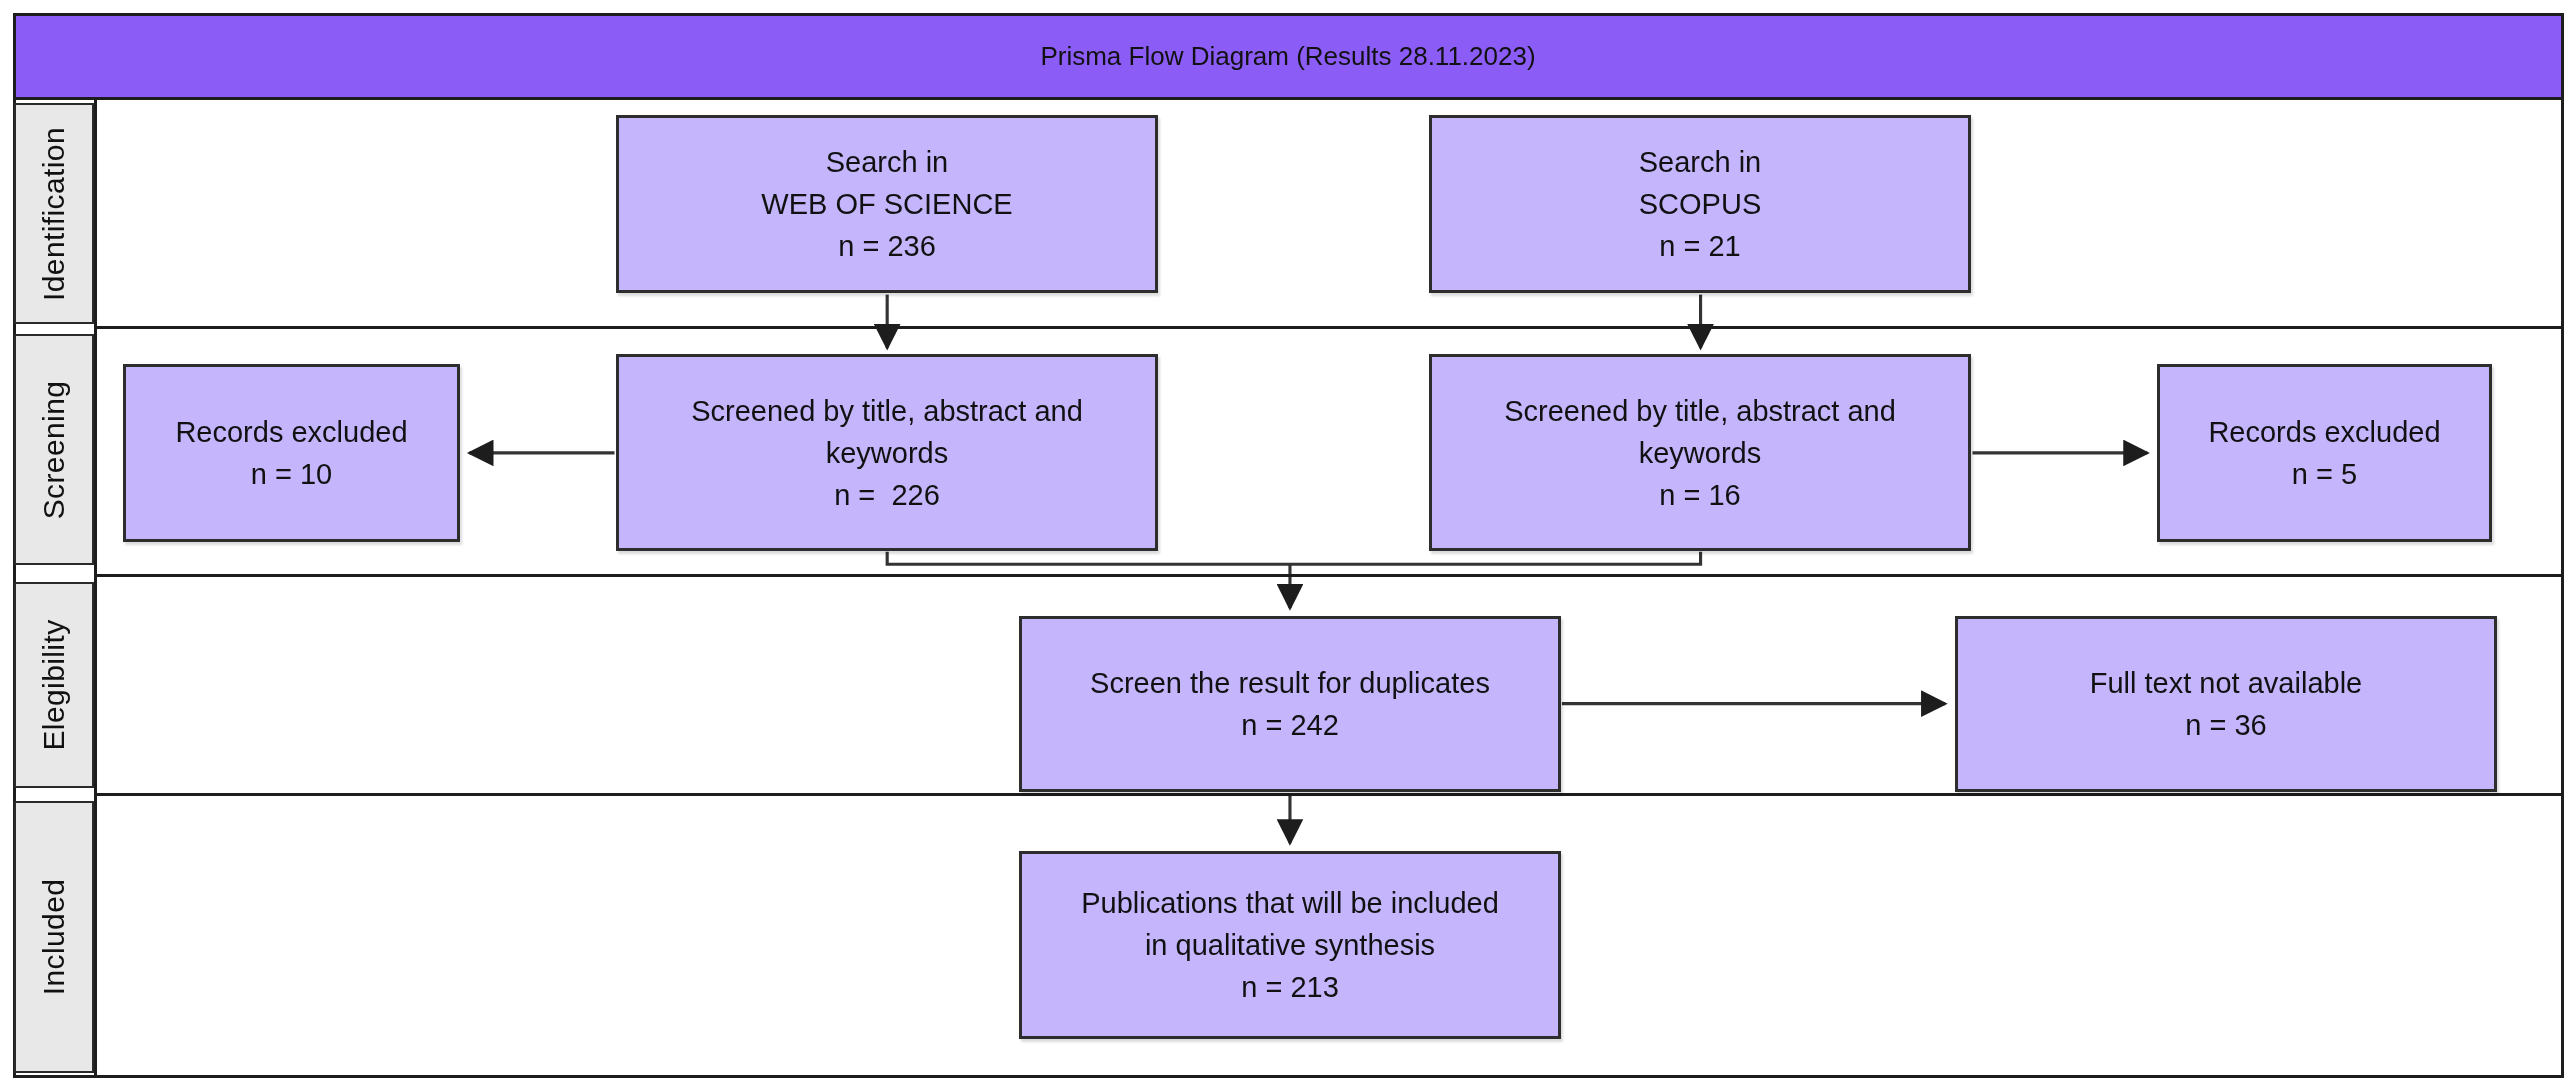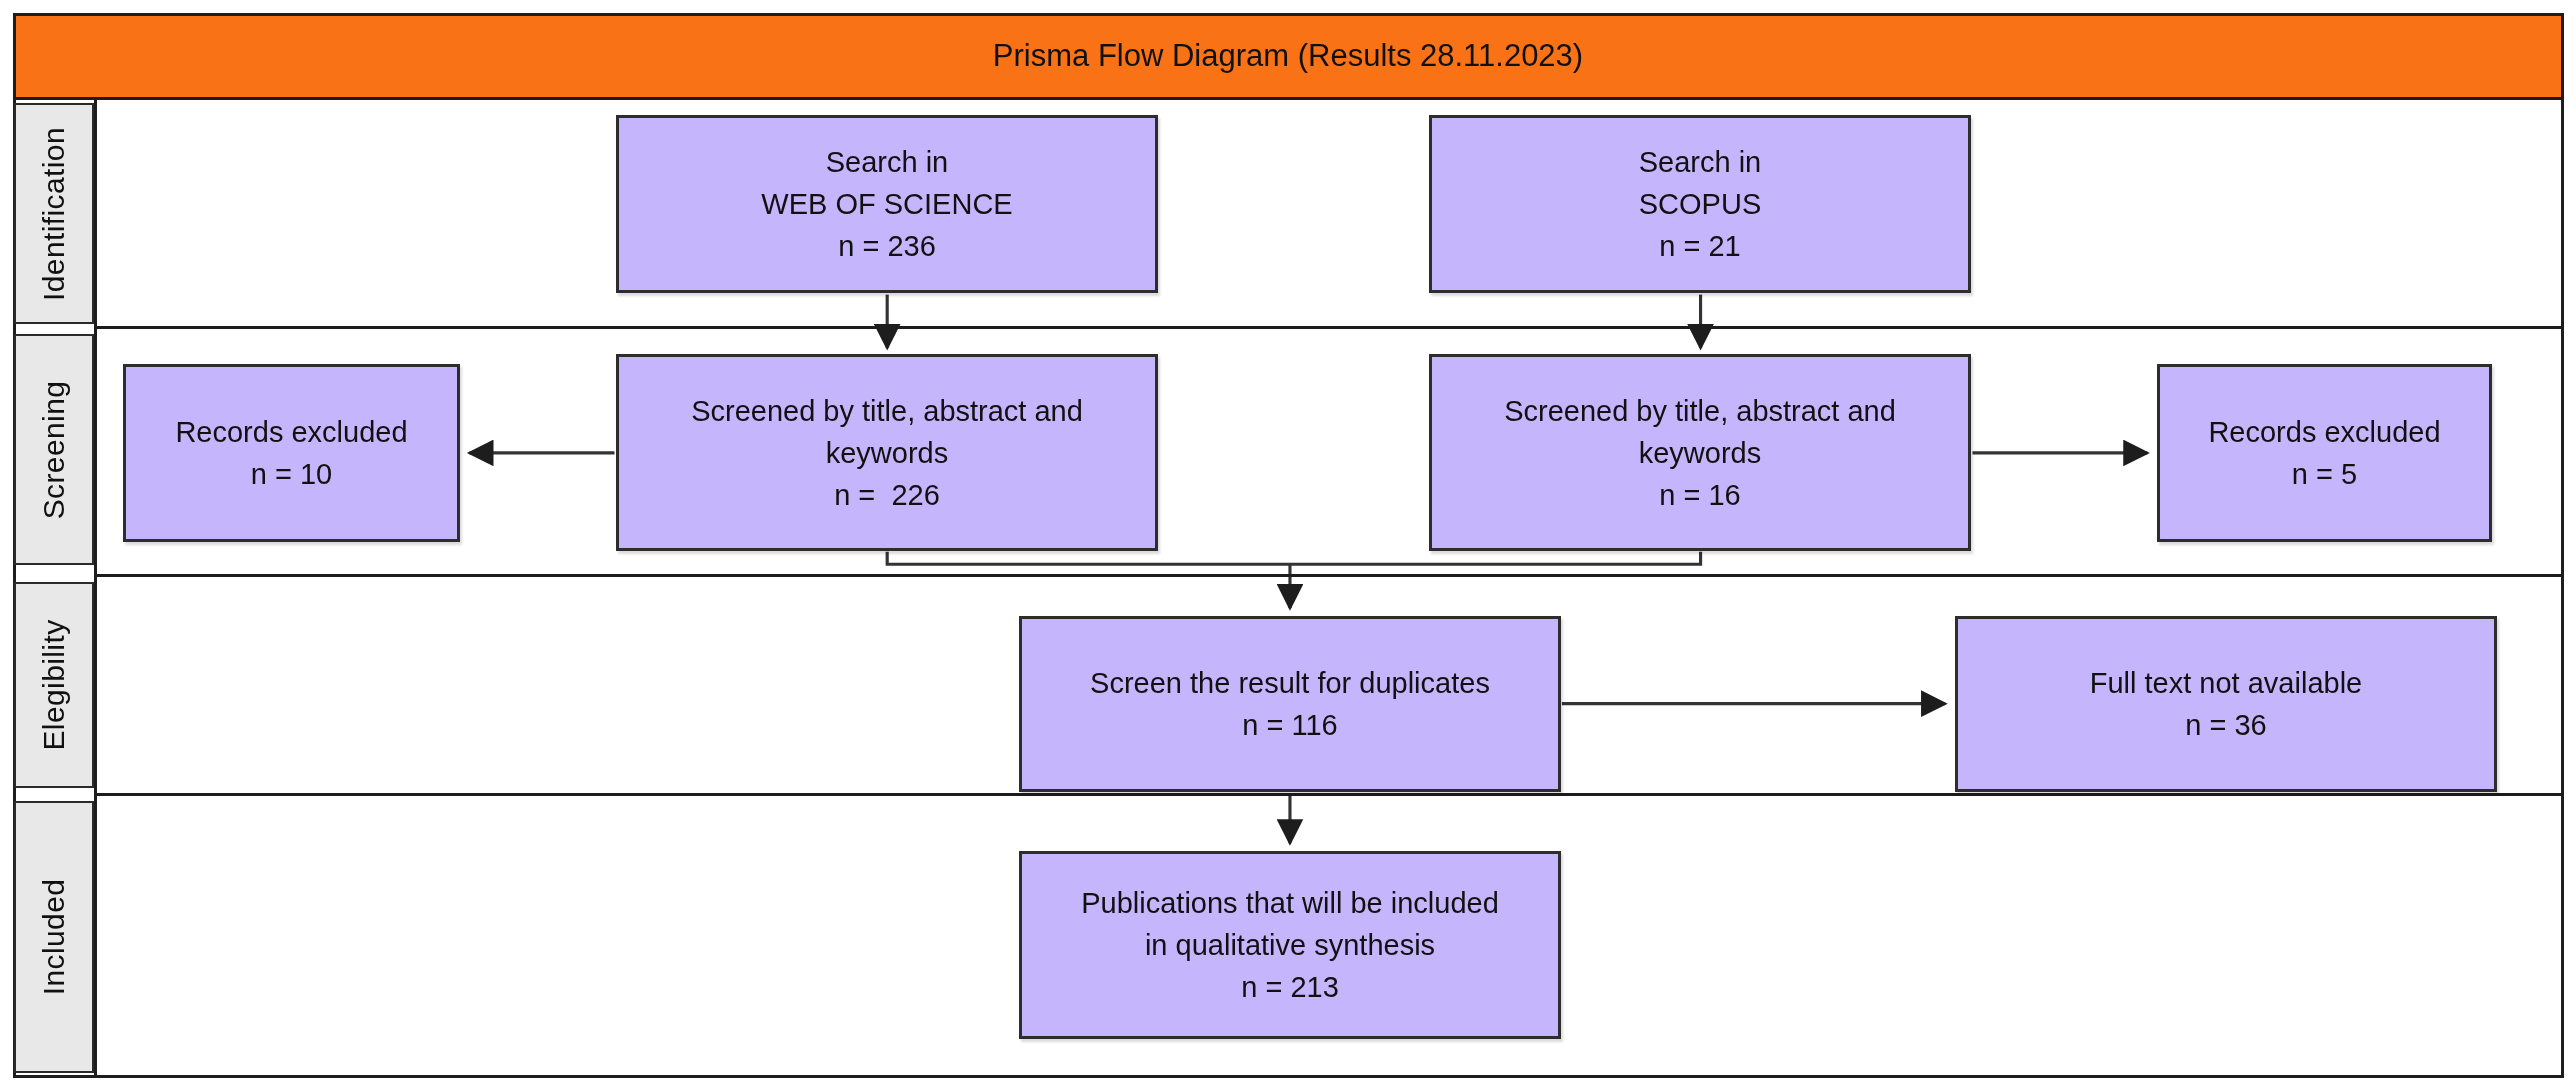--- a/index.html
+++ b/index.html
@@ -22,27 +22,27 @@
     width: 2551px; height: 1065px;
     border: 3.9px solid #1d1d1d;
     box-sizing: border-box;
     background: #ffffff;
   }
   .title-bar {
     position: absolute;
     left: 12.5px; top: 12.5px;
     width: 2551px; height: 87px;
     box-sizing: border-box;
-    background: #f97316;
+    background: #8b5cf6;
     border: 3.9px solid #1d1d1d;
     border-bottom: 3.1px solid #1d1d1d;
     display: flex;
     align-items: center;
     justify-content: center;
-    font-size: 31px;
+    font-size: 26px;
     z-index: 3;
   }
   .v-sep {
     position: absolute;
     left: 94px; top: 100px;
     width: 3.1px; height: 978px;
     background: #1d1d1d;
     z-index: 2;
   }
   .h-div {
@@ -184,21 +184,21 @@
     <span class="box-text">Screened by title, abstract and
 keywords
 n = 16</span>
   </div>
   <div class="flow-box box-excluded-scopus">
     <span class="box-text">Records excluded
 n = 5</span>
   </div>
   <div class="flow-box box-duplicates">
     <span class="box-text">Screen the result for duplicates
-n = 116</span>
+n = 242</span>
   </div>
   <div class="flow-box box-fulltext">
     <span class="box-text">Full text not available
 n = 36</span>
   </div>
   <div class="flow-box box-included">
     <span class="box-text">Publications that will be included
 in qualitative synthesis
 n = 213</span>
   </div>

